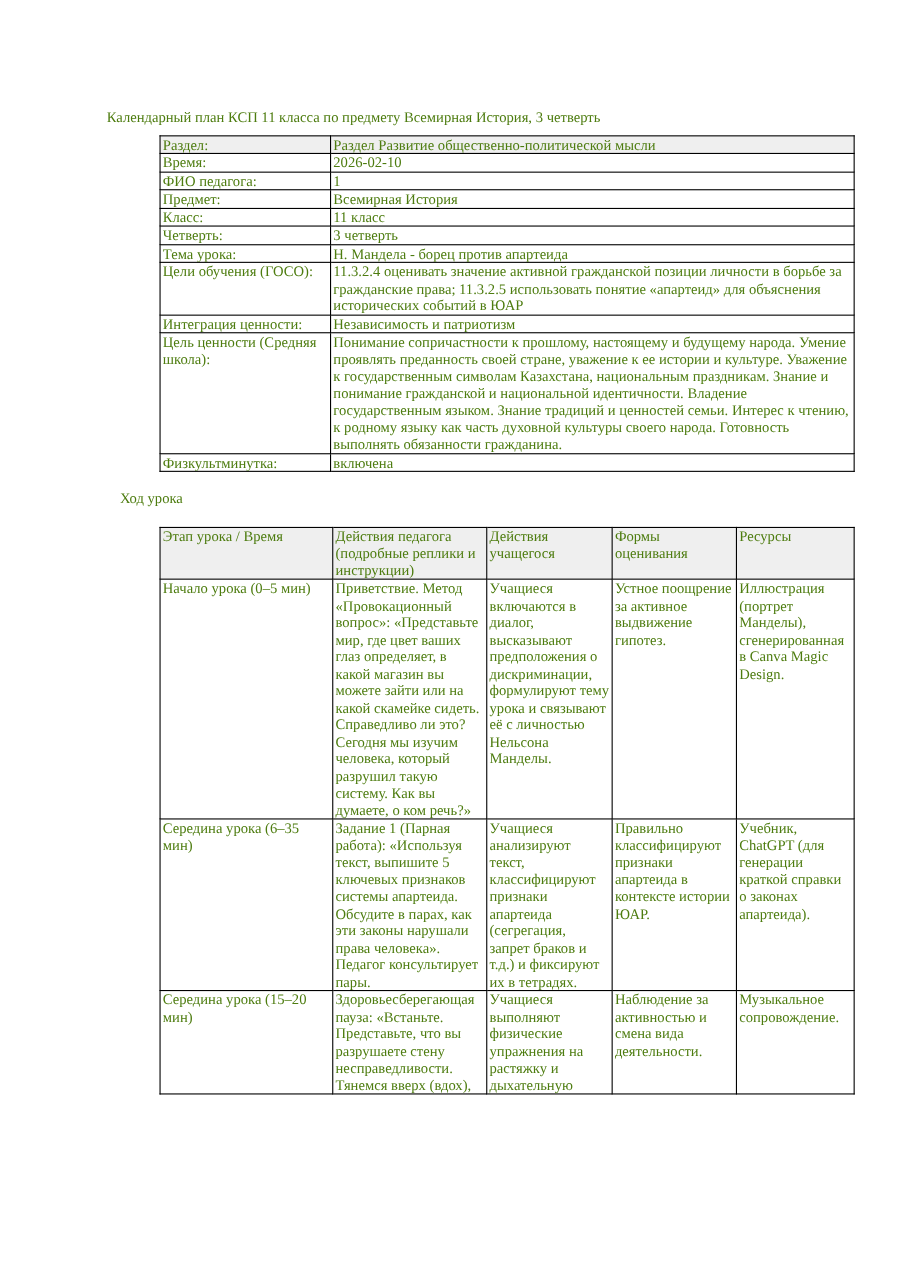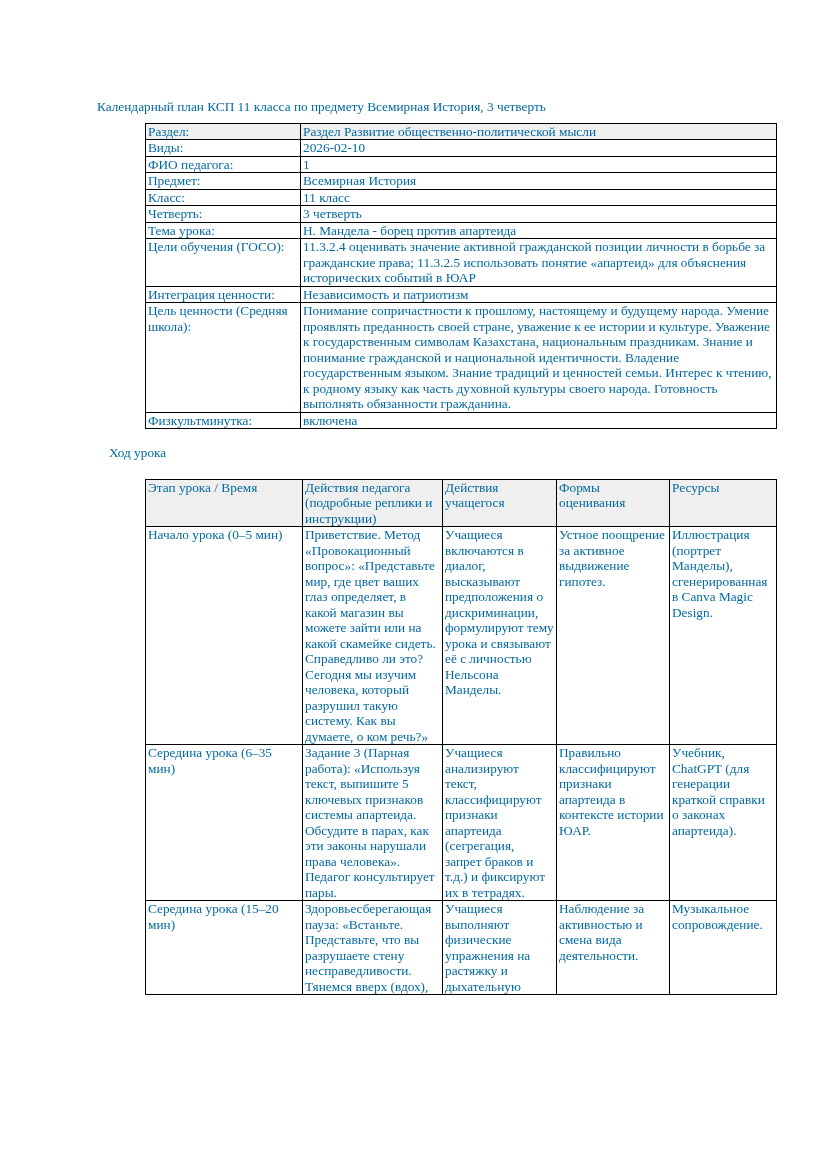--- a/index.html
+++ b/index.html
@@ -5,21 +5,21 @@
   html, body { margin: 0; padding: 0; background: #ffffff; }
   .page {
     position: relative;
     width: 827px;
     height: 1170px;
     background: #ffffff;
     overflow: hidden;
     font-family: "Liberation Serif", serif;
     font-size: 13.3px;
     line-height: 15.5px;
-    color: #0369a1;
+    color: #4d7c0f;
   }
   .content {
     position: absolute;
     left: 97px;
     top: 99px;
     width: 631px;
   }
   .doc-title {
     margin: 0;
     padding: 0 0 8px 0;
@@ -54,21 +54,21 @@
       <colgroup>
           <col style="width:155px">
           <col style="width:476px">
         </colgroup>
       <tbody>
         <tr class="shaded">
           <td>Раздел:</td>
           <td>Раздел Развитие общественно-политической мысли</td>
         </tr>
         <tr>
-          <td>Виды:</td>
+          <td>Время:</td>
           <td>2026-02-10</td>
         </tr>
         <tr>
           <td>ФИО педагога:</td>
           <td>1</td>
         </tr>
         <tr>
           <td>Предмет:</td>
           <td>Всемирная История</td>
         </tr>
@@ -125,21 +125,21 @@
       <tbody>
         <tr>
           <td>Начало урока (0–5 мин)</td>
           <td>Приветствие. Метод «Провокационный вопрос»: «Представьте мир, где цвет ваших глаз определяет, в какой магазин вы можете зайти или на какой скамейке сидеть. Справедливо ли это? Сегодня мы изучим человека, который разрушил такую систему. Как вы думаете, о ком речь?»</td>
           <td>Учащиеся включаются в диалог, высказывают предположения о дискриминации, формулируют тему урока и связывают её с личностью Нельсона Манделы.</td>
           <td>Устное поощрение за активное выдвижение гипотез.</td>
           <td>Иллюстрация (портрет Манделы), сгенерированная в Canva Magic Design.</td>
         </tr>
         <tr>
           <td>Середина урока (6–35 мин)</td>
-          <td>Задание 3 (Парная работа): «Используя текст, выпишите 5 ключевых признаков системы апартеида. Обсудите в парах, как эти законы нарушали права человека». Педагог консультирует пары.</td>
+          <td>Задание 1 (Парная работа): «Используя текст, выпишите 5 ключевых признаков системы апартеида. Обсудите в парах, как эти законы нарушали права человека». Педагог консультирует пары.</td>
           <td>Учащиеся анализируют текст, классифицируют признаки апартеида (сегрегация, запрет браков и т.д.) и фиксируют их в тетрадях.</td>
           <td>Правильно классифицируют признаки апартеида в контексте истории ЮАР.</td>
           <td>Учебник, ChatGPT (для генерации краткой справки о законах апартеида).</td>
         </tr>
         <tr>
           <td>Середина урока (15–20 мин)</td>
           <td>Здоровьесберегающая пауза: «Встаньте. Представьте, что вы разрушаете стену несправедливости. Тянемся вверх (вдох),</td>
           <td>Учащиеся выполняют физические упражнения на растяжку и дыхательную</td>
           <td>Наблюдение за активностью и смена вида деятельности.</td>
           <td>Музыкальное сопровождение.</td>

